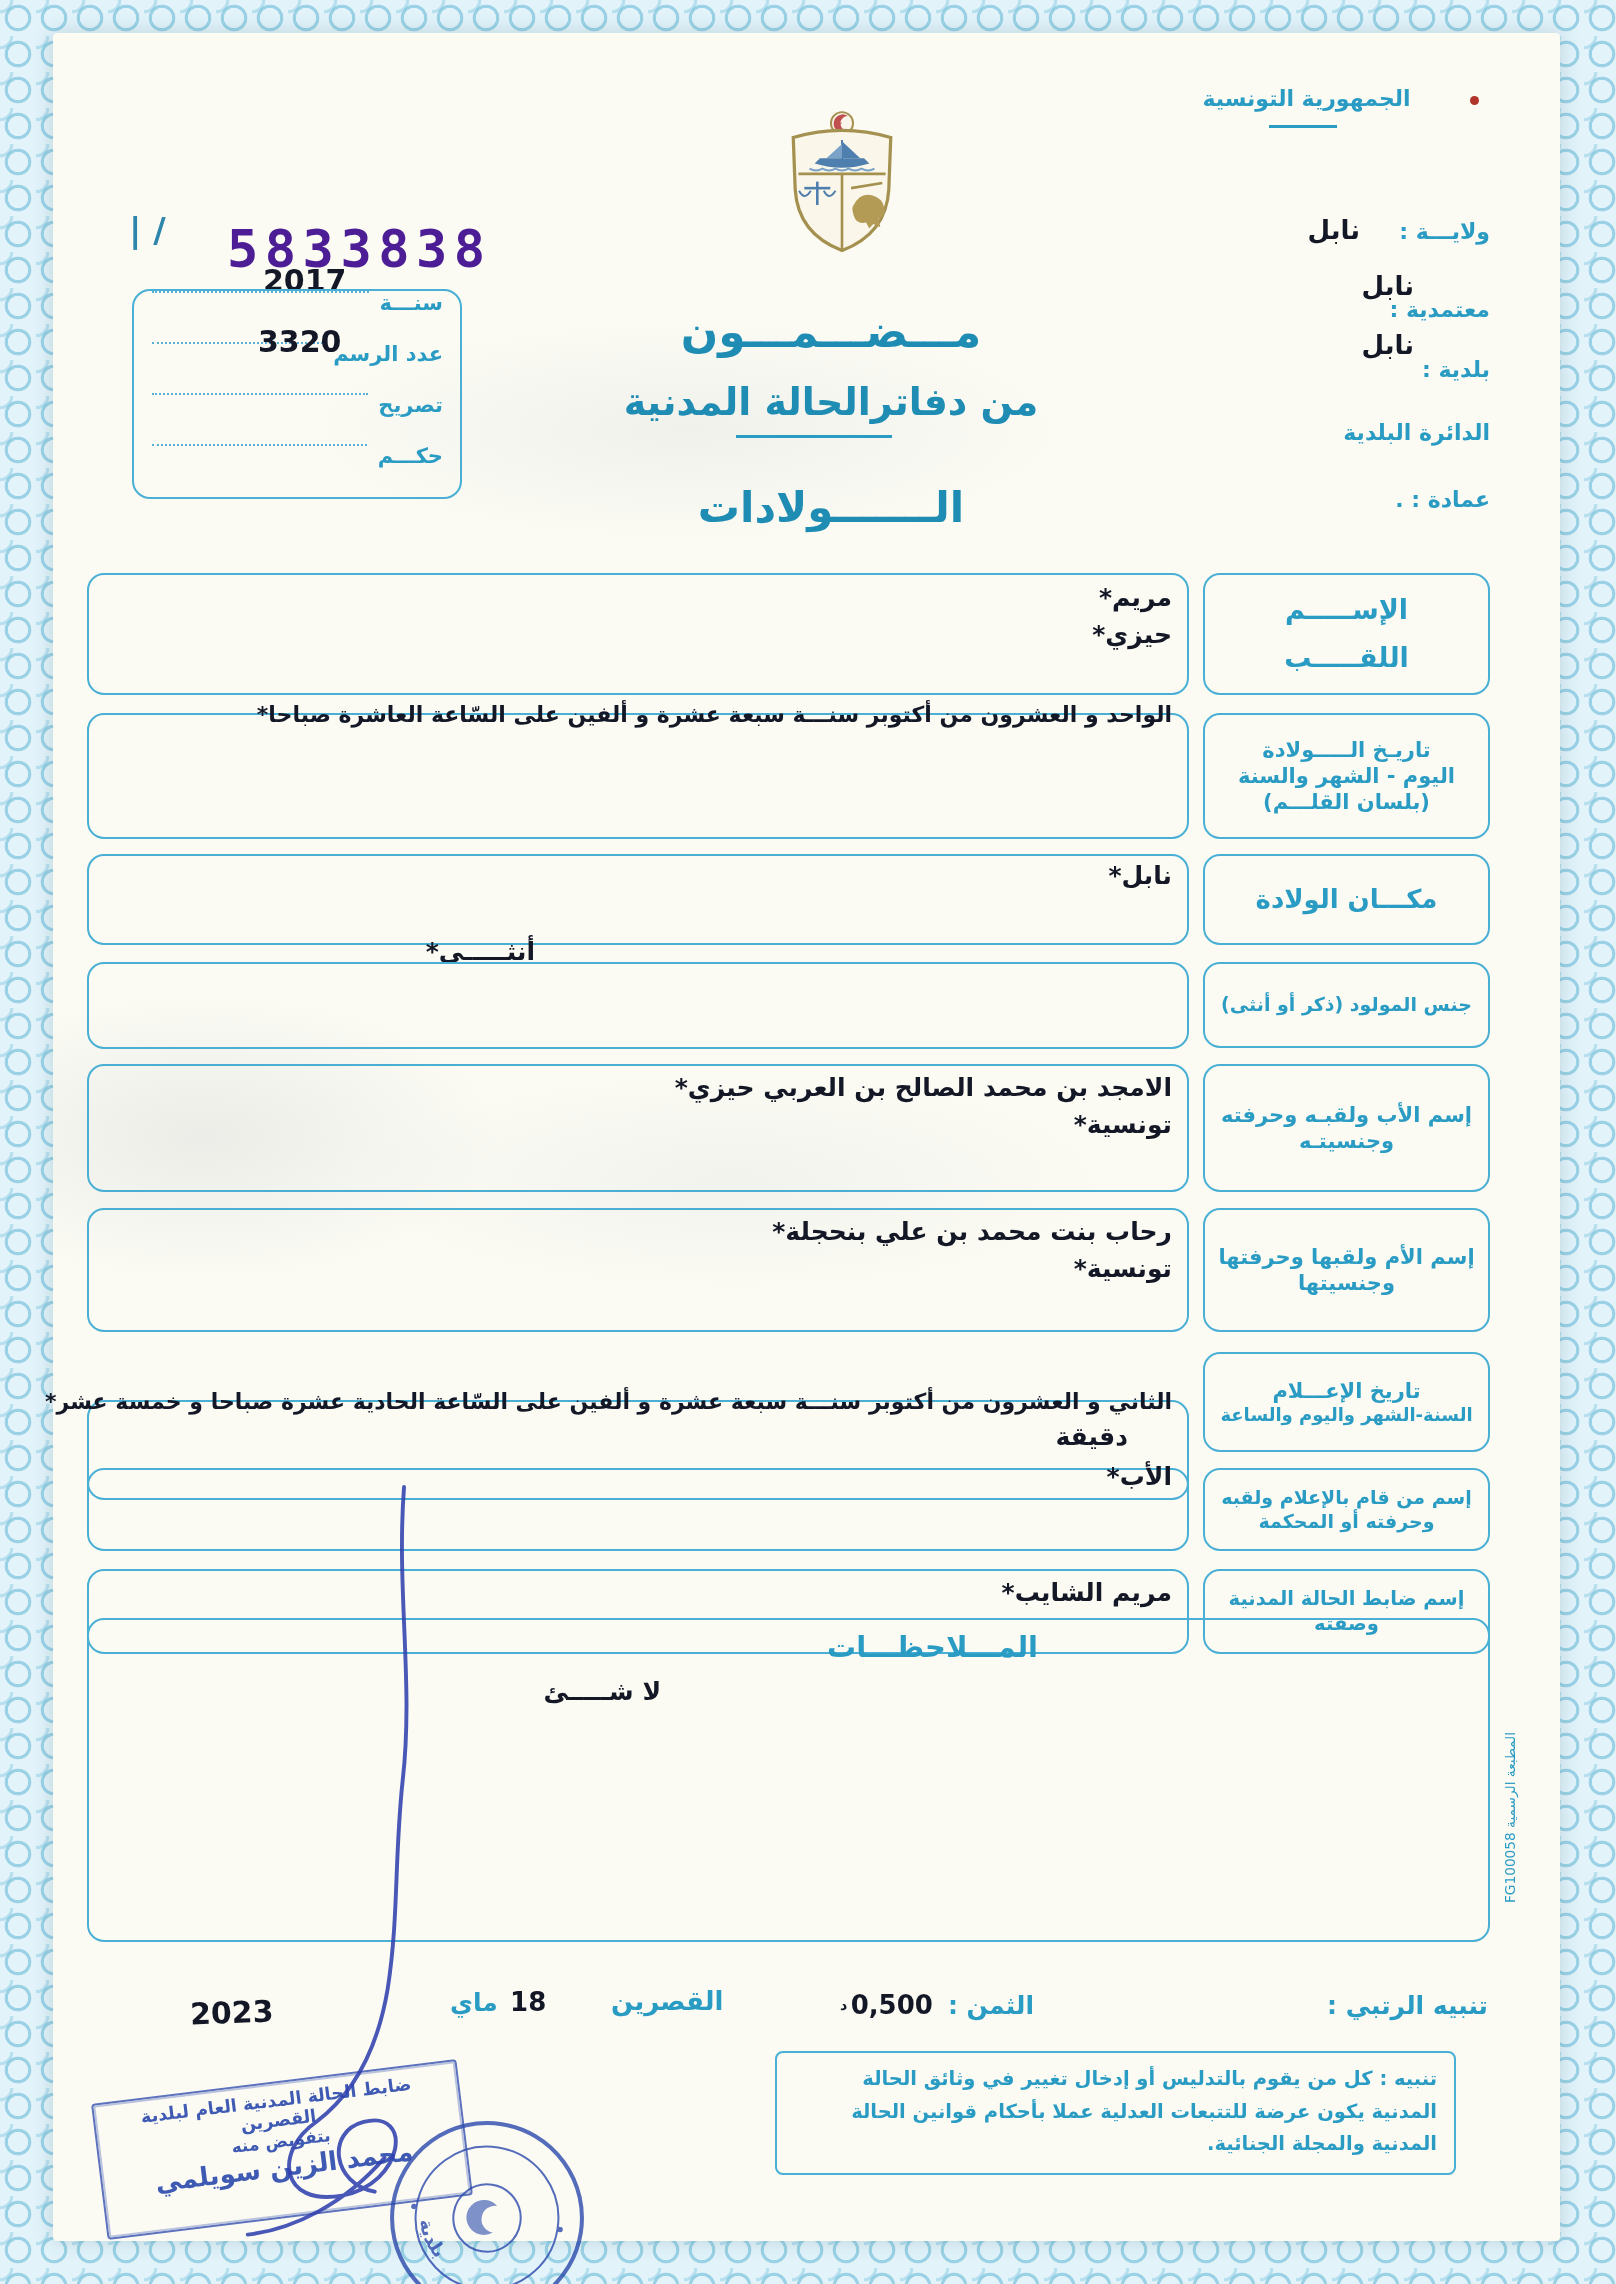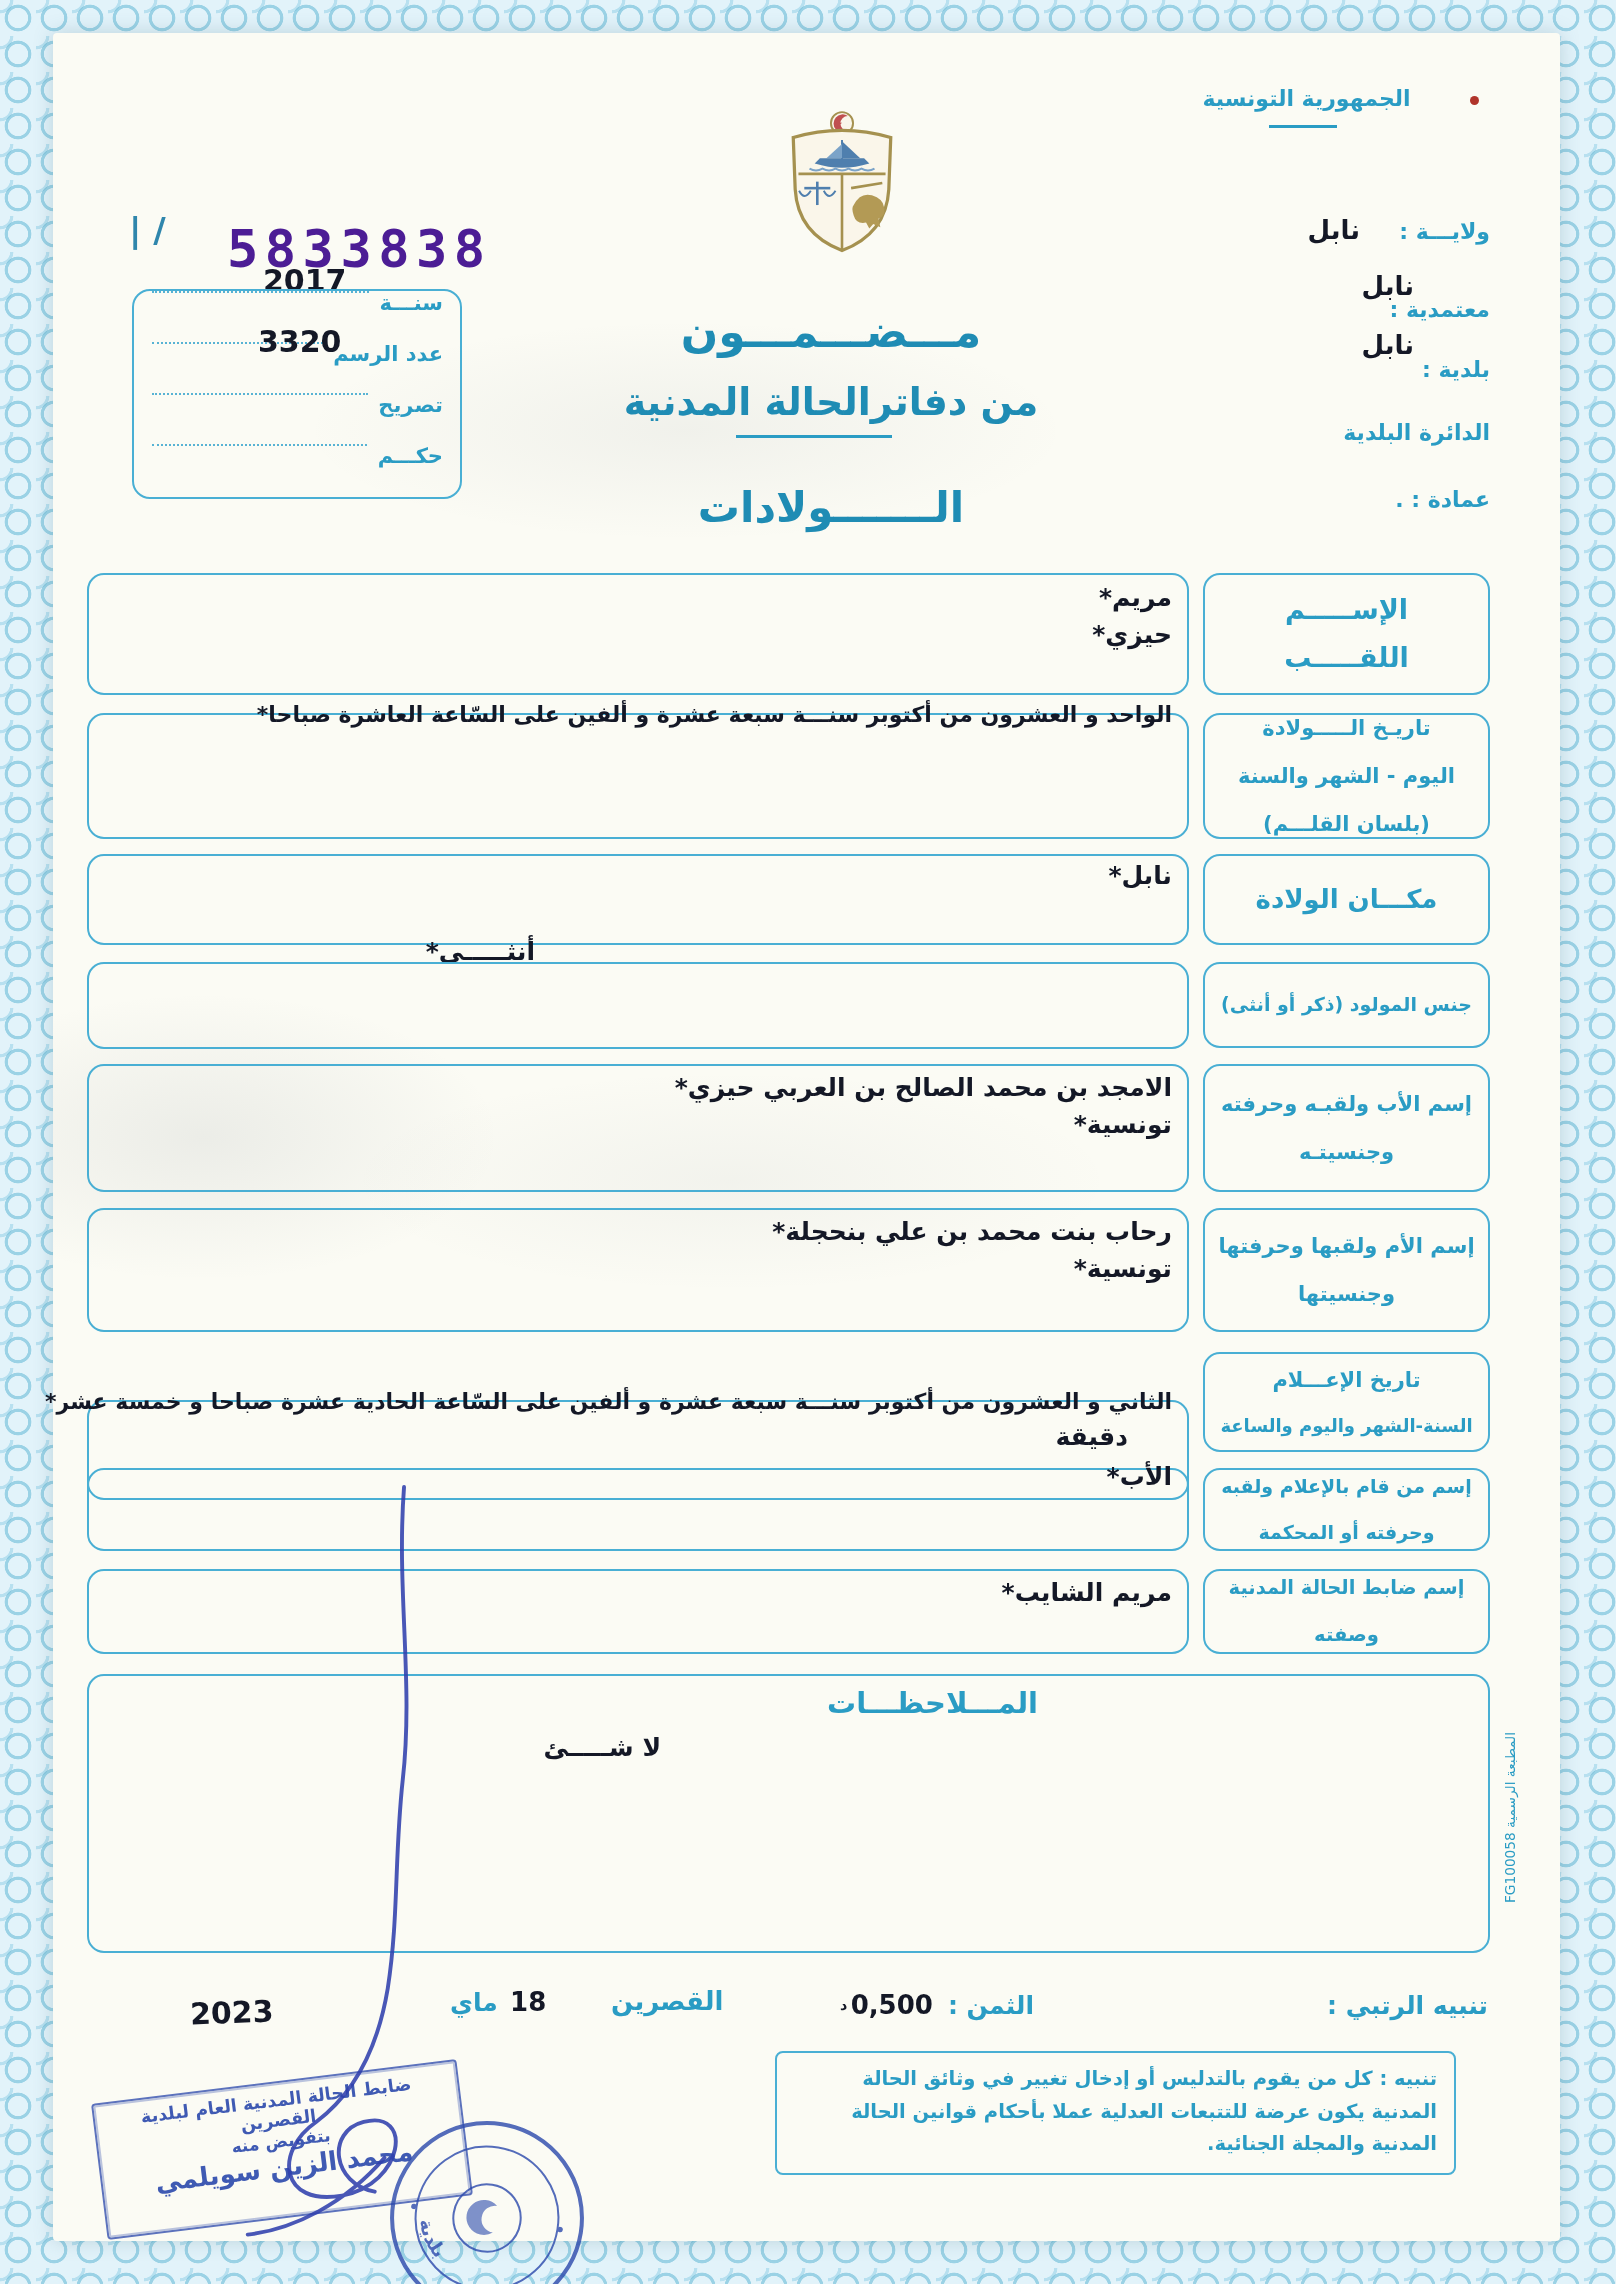--- a/index.html
+++ b/index.html
@@ -23,21 +23,21 @@
     background:
       radial-gradient(ellipse 586px 169px at 42% 18%, rgba(100,110,120,.07), transparent 65%),
       radial-gradient(ellipse 456px 221px at 10% 50%, rgba(100,110,120,.10), transparent 65%),
       radial-gradient(ellipse 586px 169px at 45% 52%, rgba(100,110,120,.06), transparent 65%),
       #fbfbf4;
     box-shadow:0 0 19.5px rgba(70,110,130,.25); border-radius:3.9px; }
 
   .box { position:absolute; border:2.6px solid #49afd4; border-radius:17px; }
   .databox { left:87px; width:1102px; }
   .labelbox { left:1203px; width:287px; display:flex; flex-direction:column;
-      justify-content:center; gap:22px; text-align:center; color:#2a9cc4;
+      justify-content:center; gap:0; text-align:center; color:#2a9cc4;
       font-weight:bold; font-size:21px; padding:3.9px 9px; line-height:1.25; }
   .val { color:#141826; font-weight:bold; font-size:25px; text-align:right;
       padding-right:15px; white-space:nowrap; line-height:1.5; }
   .val.long { font-size:22px; }
   .val.overlap { margin-top:-17px; }
 
   .regbox { left:132px; top:289px; width:330px; height:210px; border-radius:18px; }
   .regrow { display:flex; align-items:flex-start; height:51px; padding:0 17px 0 14.3px;
             color:#2a9cc4; font-weight:bold; font-size:21px; }
   .regrow .dots { flex:1; border-bottom:2px dotted #57b3d4; margin:0 10.4px 7.8px 3.9px; }
@@ -204,21 +204,21 @@
   </div>
 
   <div class="box databox" style="top:1569px;height:85px;">
     <div class="val" style="padding-top:2.6px;">مريم الشايب*</div>
   </div>
   <div class="box labelbox" style="top:1569px;height:85px;font-size:19.5px;">
     <div>إسم ضابط الحالة المدنية</div>
     <div>وصفته</div>
   </div>
 
-  <div class="box" style="left:87px;top:1674px;width:1403px;height:279px;">
+  <div class="box" style="left:87px;top:1618px;width:1403px;height:324px;">
     <div class="abs teal b" style="right:450px;top:10.4px;font-size:29px;">المـــلاحظـــات</div>
     <div class="abs ink b f38" style="right:827px;top:57px;">لا شـــــئ</div>
   </div>
 
   <div class="abs teal b f38" style="right:128px;top:1991px;">تنبيه الرتبي :</div>
   <div class="abs" style="left:840px;top:1990px;">
     <span class="teal b f38">الثمن :</span>
     <span class="ink b f40" style="margin-right:11.7px;">0,500</span>
     <span class="ink b" style="font-size:14.3px;vertical-align:super;">د</span>
   </div>

